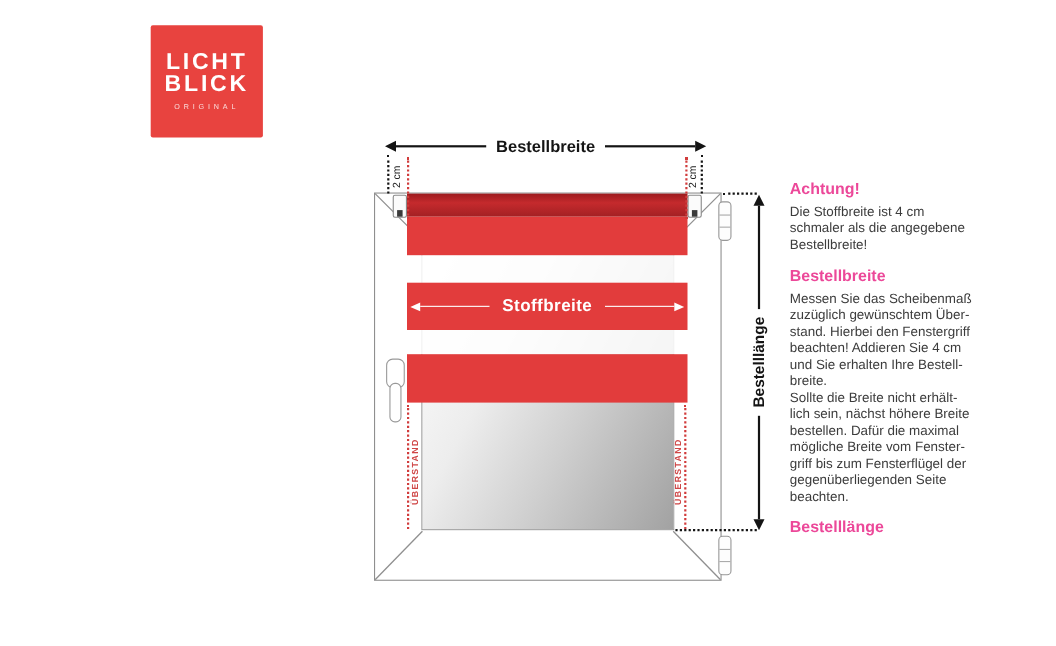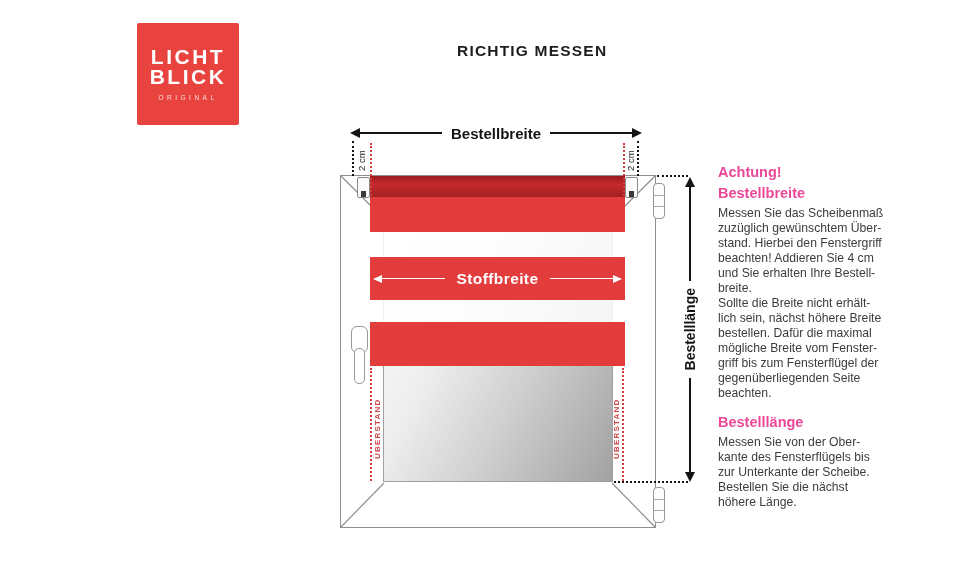--- a/index.html
+++ b/index.html
@@ -85,21 +85,20 @@
 </head>
 <body>
 
 <div class="stage">
 
   <div class="logo">
     <span class="l1">LICHT</span>
     <span class="l1">BLICK</span>
     <span class="l3">ORIGINAL</span>
   </div>
-  <div class="title">RICHTIG MESSEN</div>
 
   <div class="abs win-frame"></div>
   <div class="abs glass"></div>
   <svg class="diag" width="316" height="353">
     <line x1="1" y1="1" x2="44" y2="44" stroke="#909090" stroke-width="1.2"></line>
     <line x1="315" y1="1" x2="272" y2="44" stroke="#909090" stroke-width="1.2"></line>
     <line x1="1" y1="352" x2="44" y2="308" stroke="#909090" stroke-width="1.2"></line>
     <line x1="315" y1="352" x2="272" y2="308" stroke="#909090" stroke-width="1.2"></line>
   </svg>
   <div class="abs hinge" style="top:183px">
@@ -157,35 +156,33 @@
   <div class="abs dim-v">
     <span class="ah-up"></span>
     <span class="vline"></span>
     <span class="lbl v-label">Bestelllänge</span>
     <span class="vline"></span>
     <span class="ah-down"></span>
   </div>
 
   <div class="info">
     <h3>Achtung!</h3>
+    <p>Die Stoffbreite ist 4 cm
+schmaler als die angegebene
+Bestellbreite!</p>
     <h3>Bestellbreite</h3>
     <p>Messen Sie das Scheibenmaß
 zuzüglich gewünschtem Über-
 stand. Hierbei den Fenstergriff
 beachten! Addieren Sie 4 cm
 und Sie erhalten Ihre Bestell-
 breite.
 Sollte die Breite nicht erhält-
 lich sein, nächst höhere Breite
 bestellen. Dafür die maximal
 mögliche Breite vom Fenster-
 griff bis zum Fensterflügel der
 gegenüberliegenden Seite
 beachten.</p>
     <h3>Bestelllänge</h3>
-    <p>Messen Sie von der Ober-
-kante des Fensterflügels bis
-zur Unterkante der Scheibe.
-Bestellen Sie die nächst
-höhere Länge.</p>
   </div>
 
 </div>
 
 </body></html>

